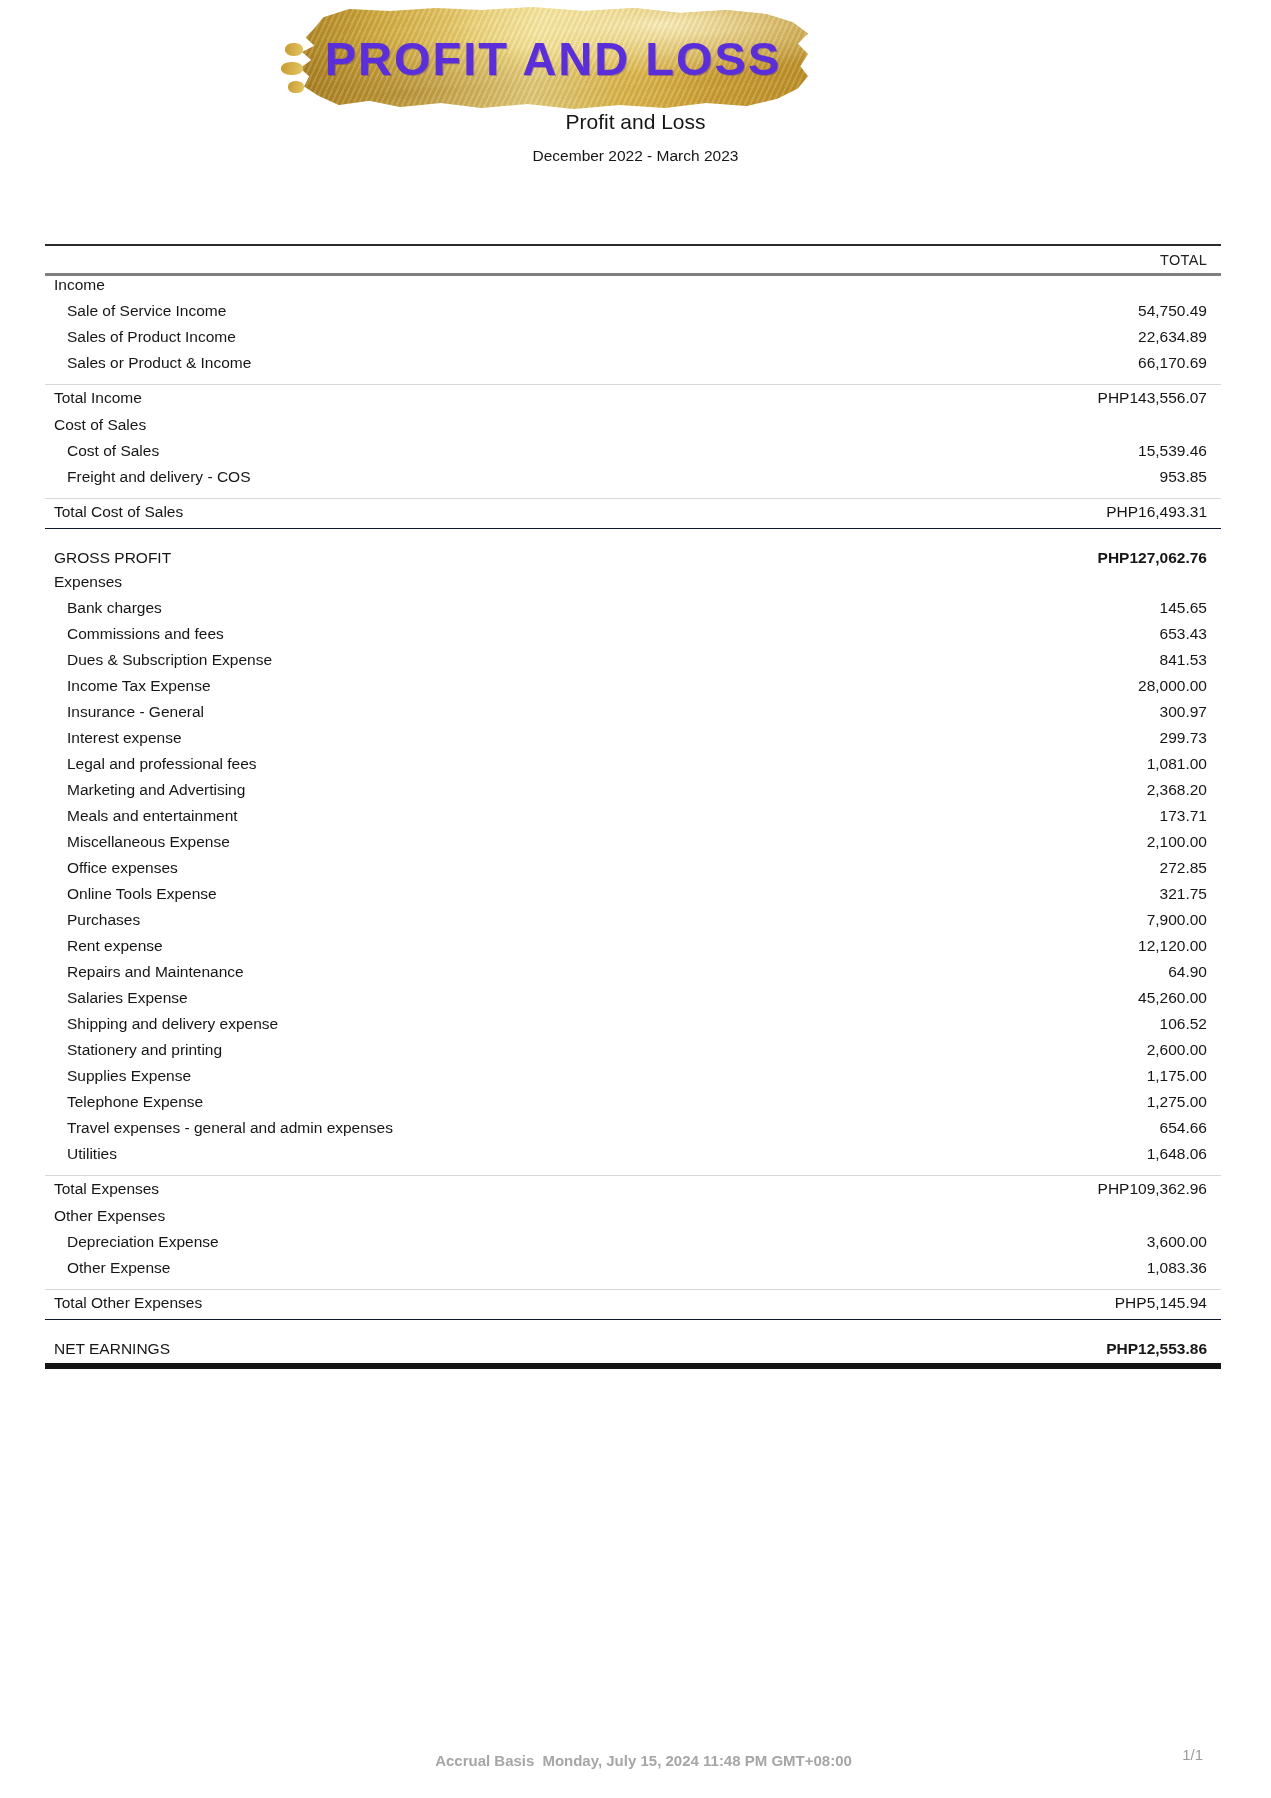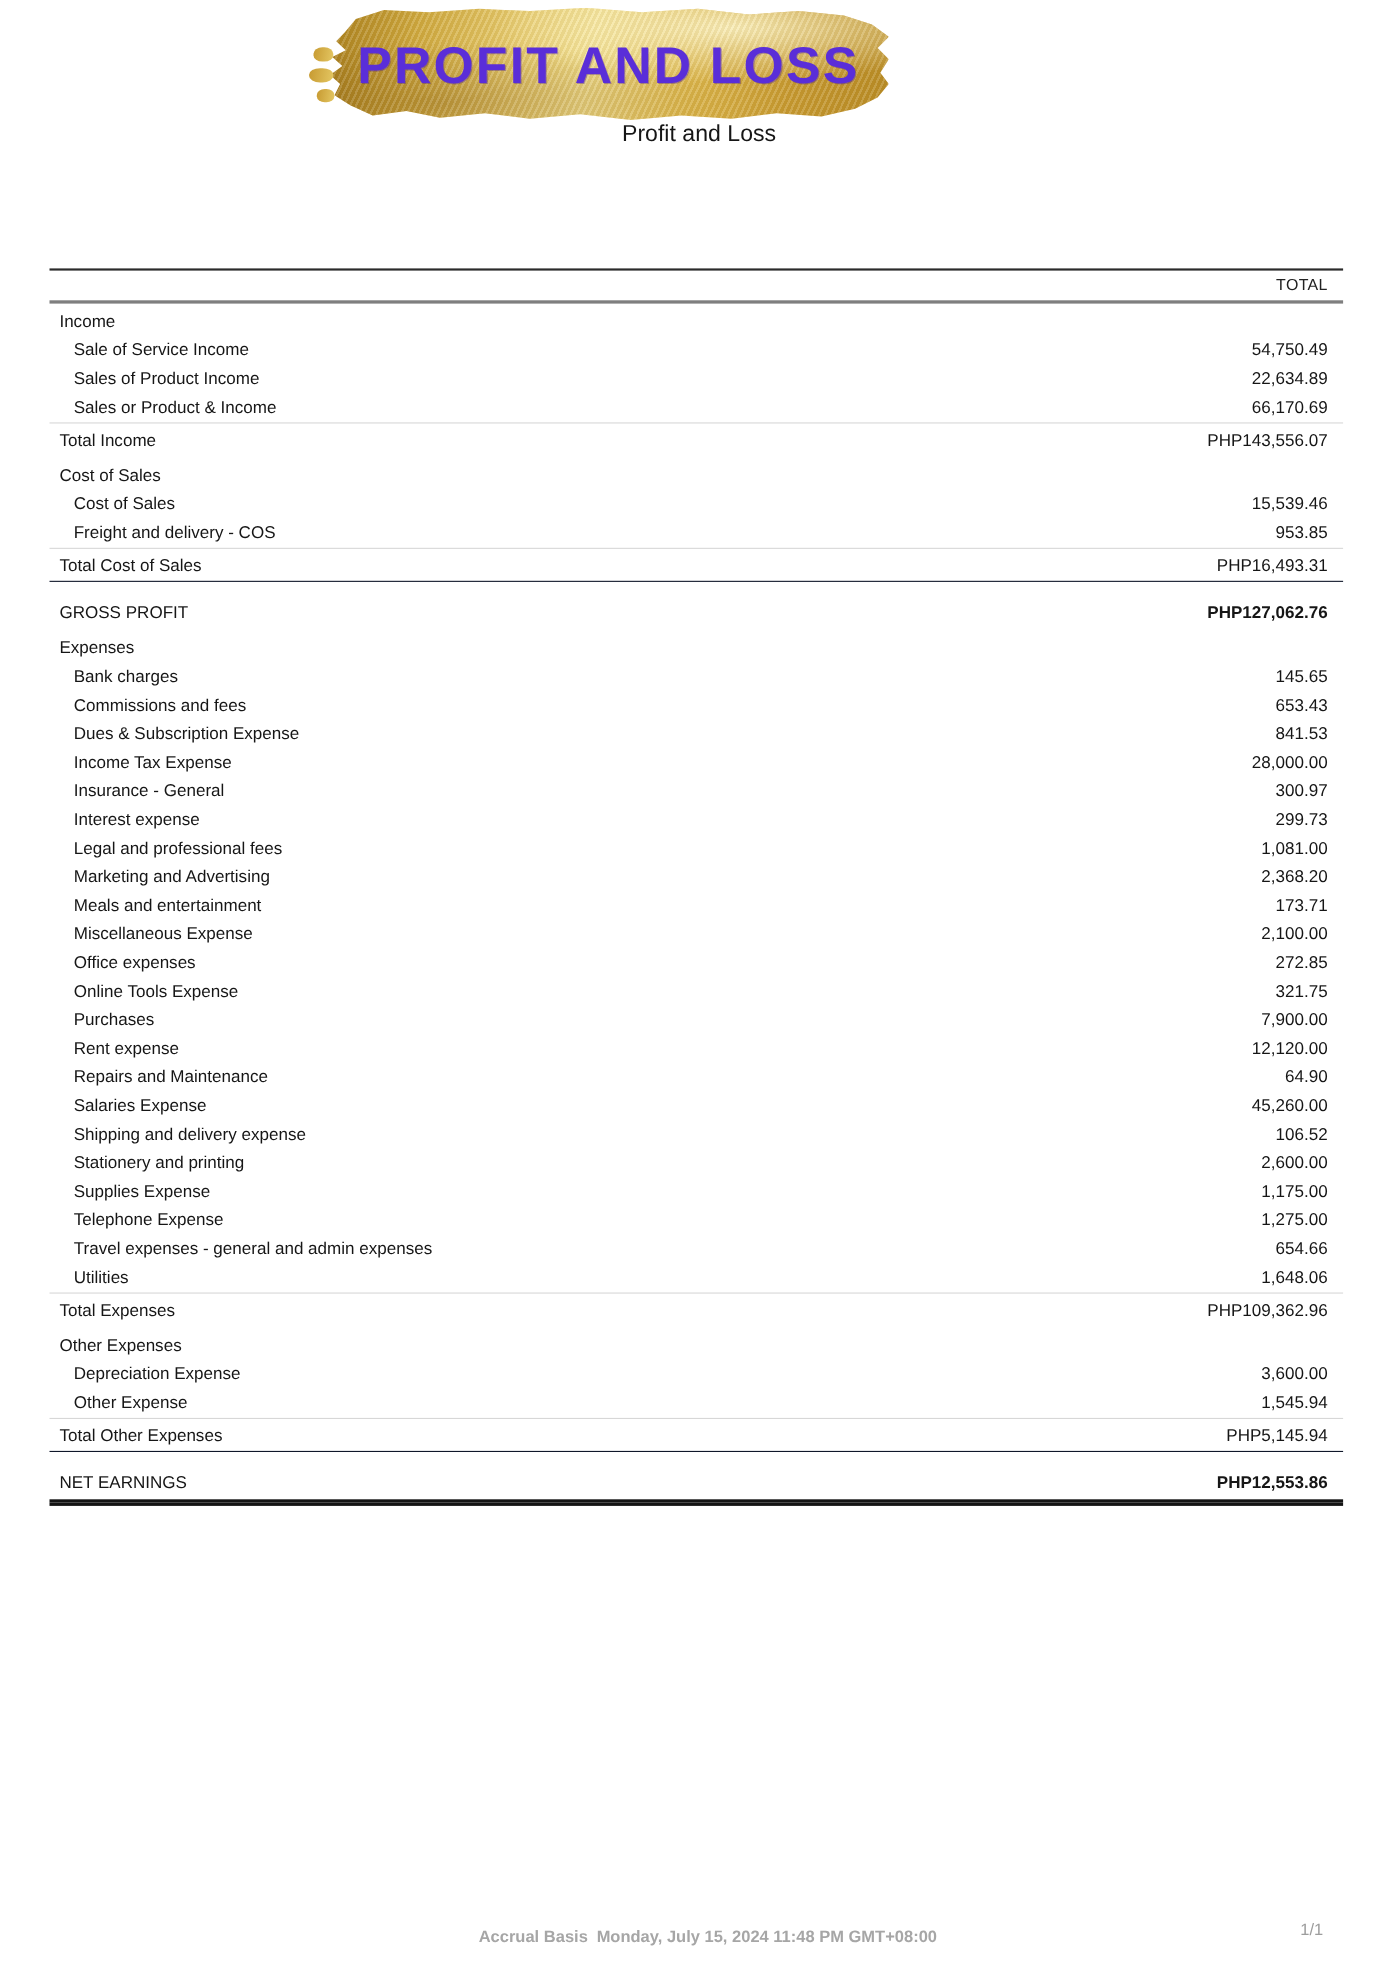--- a/index.html
+++ b/index.html
@@ -37,21 +37,21 @@
   .doc-subtitle { position:absolute; top:143px; left:0; right:0; text-align:center;
     font-size:15.5px; color:#161616; }
 
   
   .report { position:absolute; left:45px; top:240px; width:1176px; }
   .table-header {
     display:flex; justify-content:flex-end; align-items:center;
     height:32px; border-top:2px solid #2b2b2b; border-bottom:3px solid #7f7f7f;
     font-size:14.5px; color:#222; padding-right:14px; letter-spacing:0.3px;
   }
-  .row { display:flex; justify-content:space-between; align-items:flex-end;
+  .row { display:flex; justify-content:space-between; align-items:flex-start;
     min-height:26px; font-size:15.5px; color:#161616; padding:0 14px 0 9px; }
   .row .lbl { white-space:nowrap; }
   .row .val { white-space:nowrap; }
   .row.item .lbl { padding-left:13px; }
   .row.section:not(:first-child) { margin-top:6px; }
   .row.total { font-weight:normal; border-top:1px solid #d7d7d7; margin-top:4px; padding-top:4px; }
   .row.summary { border-top:1px solid #0f172a; margin-top:4px; padding-top:20px; }
   .row.summary .val { font-weight:bold; }
   .double-line { margin-top:5px; height:4px; border-top:3px solid #141414; border-bottom:3px solid #141414; }
 
@@ -68,20 +68,21 @@
 
   <div class="banner">
     <div class="gold-brush"></div>
     <div class="gold-drip d1"></div>
     <div class="gold-drip d2"></div>
     <div class="gold-drip d3"></div>
     <div class="banner-text">PROFIT AND LOSS</div>
   </div>
 
   <div class="doc-title">Profit and Loss</div>
+  <div class="doc-subtitle">December 2022 - March 2023</div>
 
   <div class="report">
     <div class="table-header">
       <span>TOTAL</span>
     </div>
     <div>
         <div class="row section">
           <span class="lbl">Income</span>
         </div>
         <div class="row item">
@@ -216,21 +217,21 @@
         </div>
         <div class="row section">
           <span class="lbl">Other Expenses</span>
         </div>
         <div class="row item">
           <span class="lbl">Depreciation Expense</span>
           <span class="val">3,600.00</span>
         </div>
         <div class="row item">
           <span class="lbl">Other Expense</span>
-          <span class="val">1,545.94</span>
+          <span class="val">1,083.36</span>
         </div>
         <div class="row total">
           <span class="lbl">Total Other Expenses</span>
           <span class="val">PHP5,145.94</span>
         </div>
         <div class="row summary">
           <span class="lbl">NET EARNINGS</span>
           <span class="val">PHP12,553.86</span>
         </div>
       </div>

